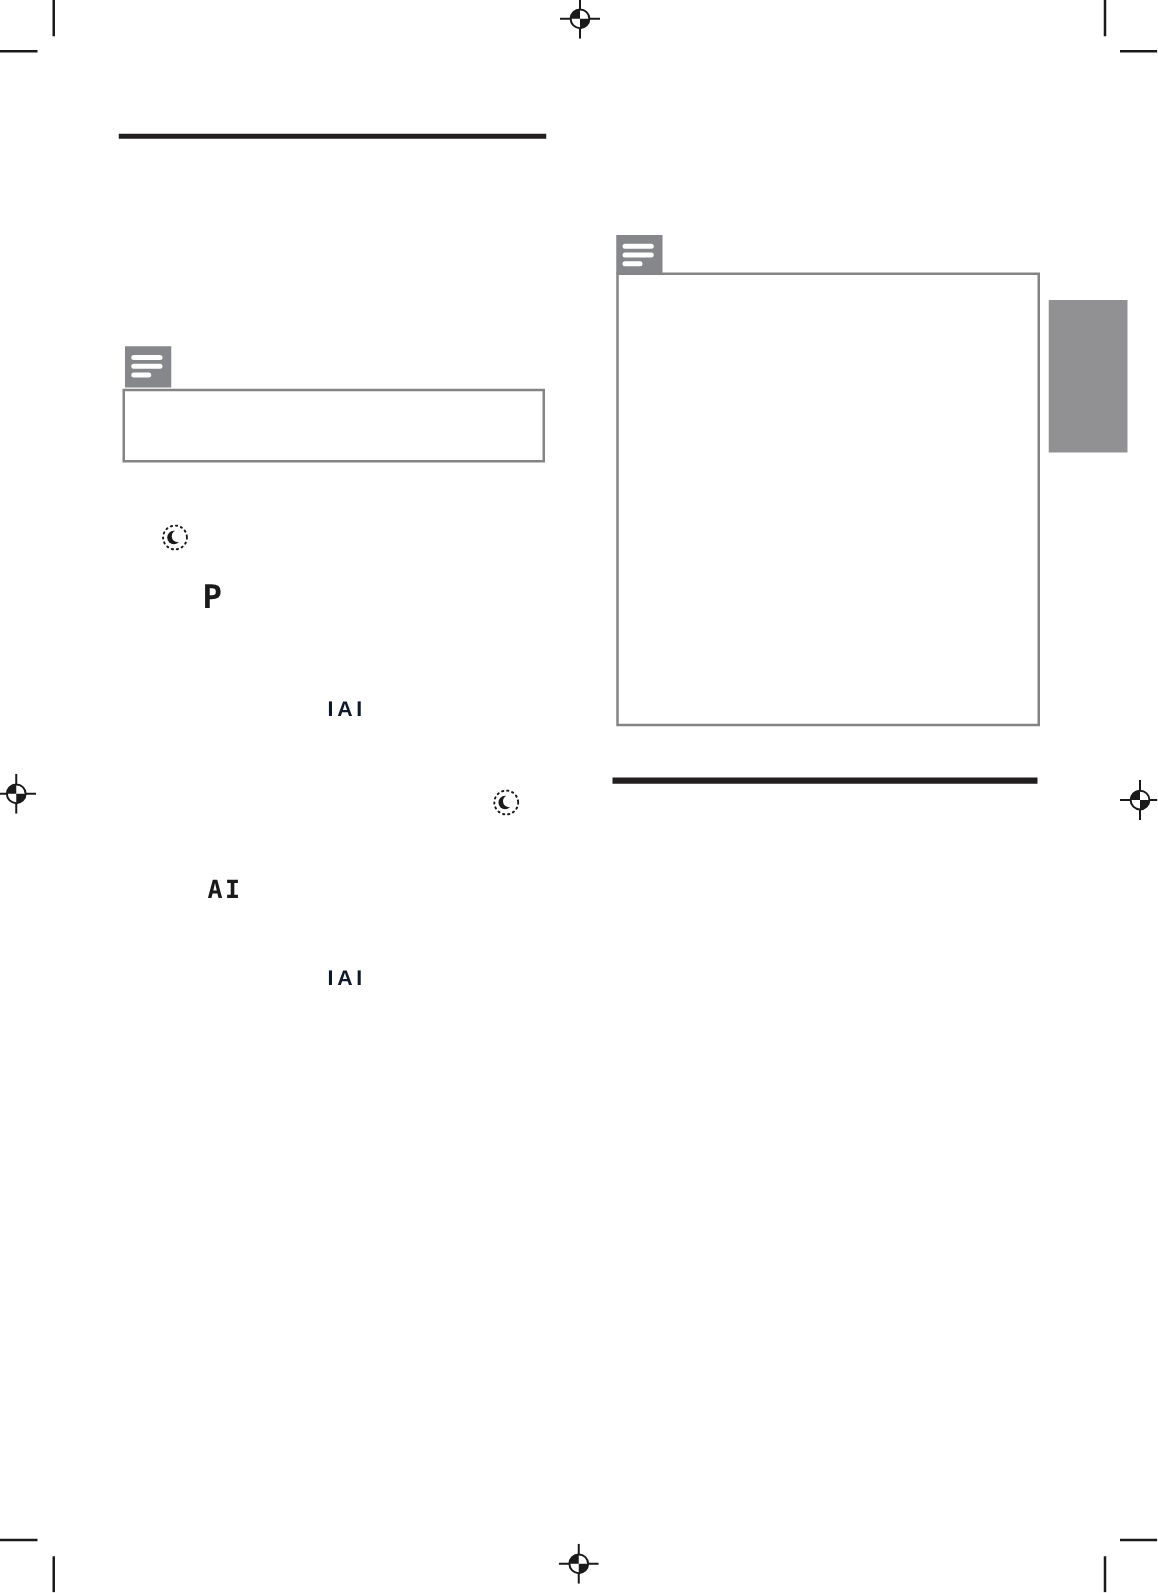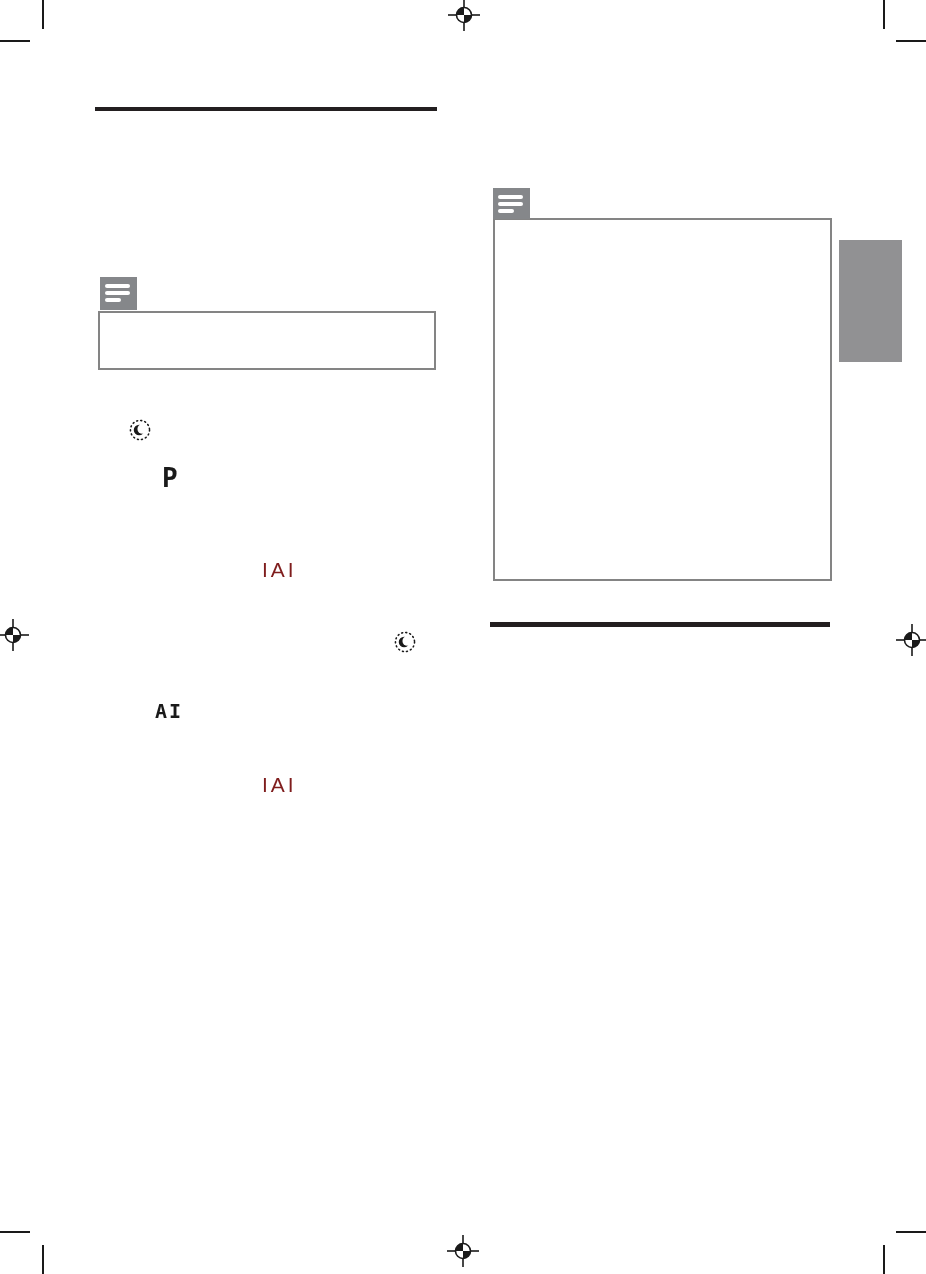--- a/index.html
+++ b/index.html
@@ -81,28 +81,28 @@
   
   .seg {
     position: absolute;
     font-family: "DejaVu Sans Mono", monospace;
     font-weight: 700;
     color: #1a1a1a;
     line-height: 1;
     white-space: pre;
   }
   .glyph-p  { left: 162px; top: 465px; font-size: 26px; }
-  .glyph-ai { left: 155px; top: 701px; font-size: 20px; letter-spacing: 2px; }
+  .glyph-ai { left: 166px; top: 701px; font-size: 20px; letter-spacing: 2px; }
   .lcd {
     position: absolute;
     font-family: "Liberation Sans", sans-serif;
-    font-weight: 400;
-    font-size: 21px;
+    font-weight: 700;
+    font-size: 17px;
     letter-spacing: 3px;
-    color: #7f1d1d;
+    color: #0f172a;
     line-height: 1;
     white-space: pre;
   }
   .glyph-iai-1 { left: 262px; top: 559px; }
   .glyph-iai-2 { left: 262px; top: 774px; }
 
   
   .side-tab {
     position: absolute;
     left: 839px; top: 240px;

